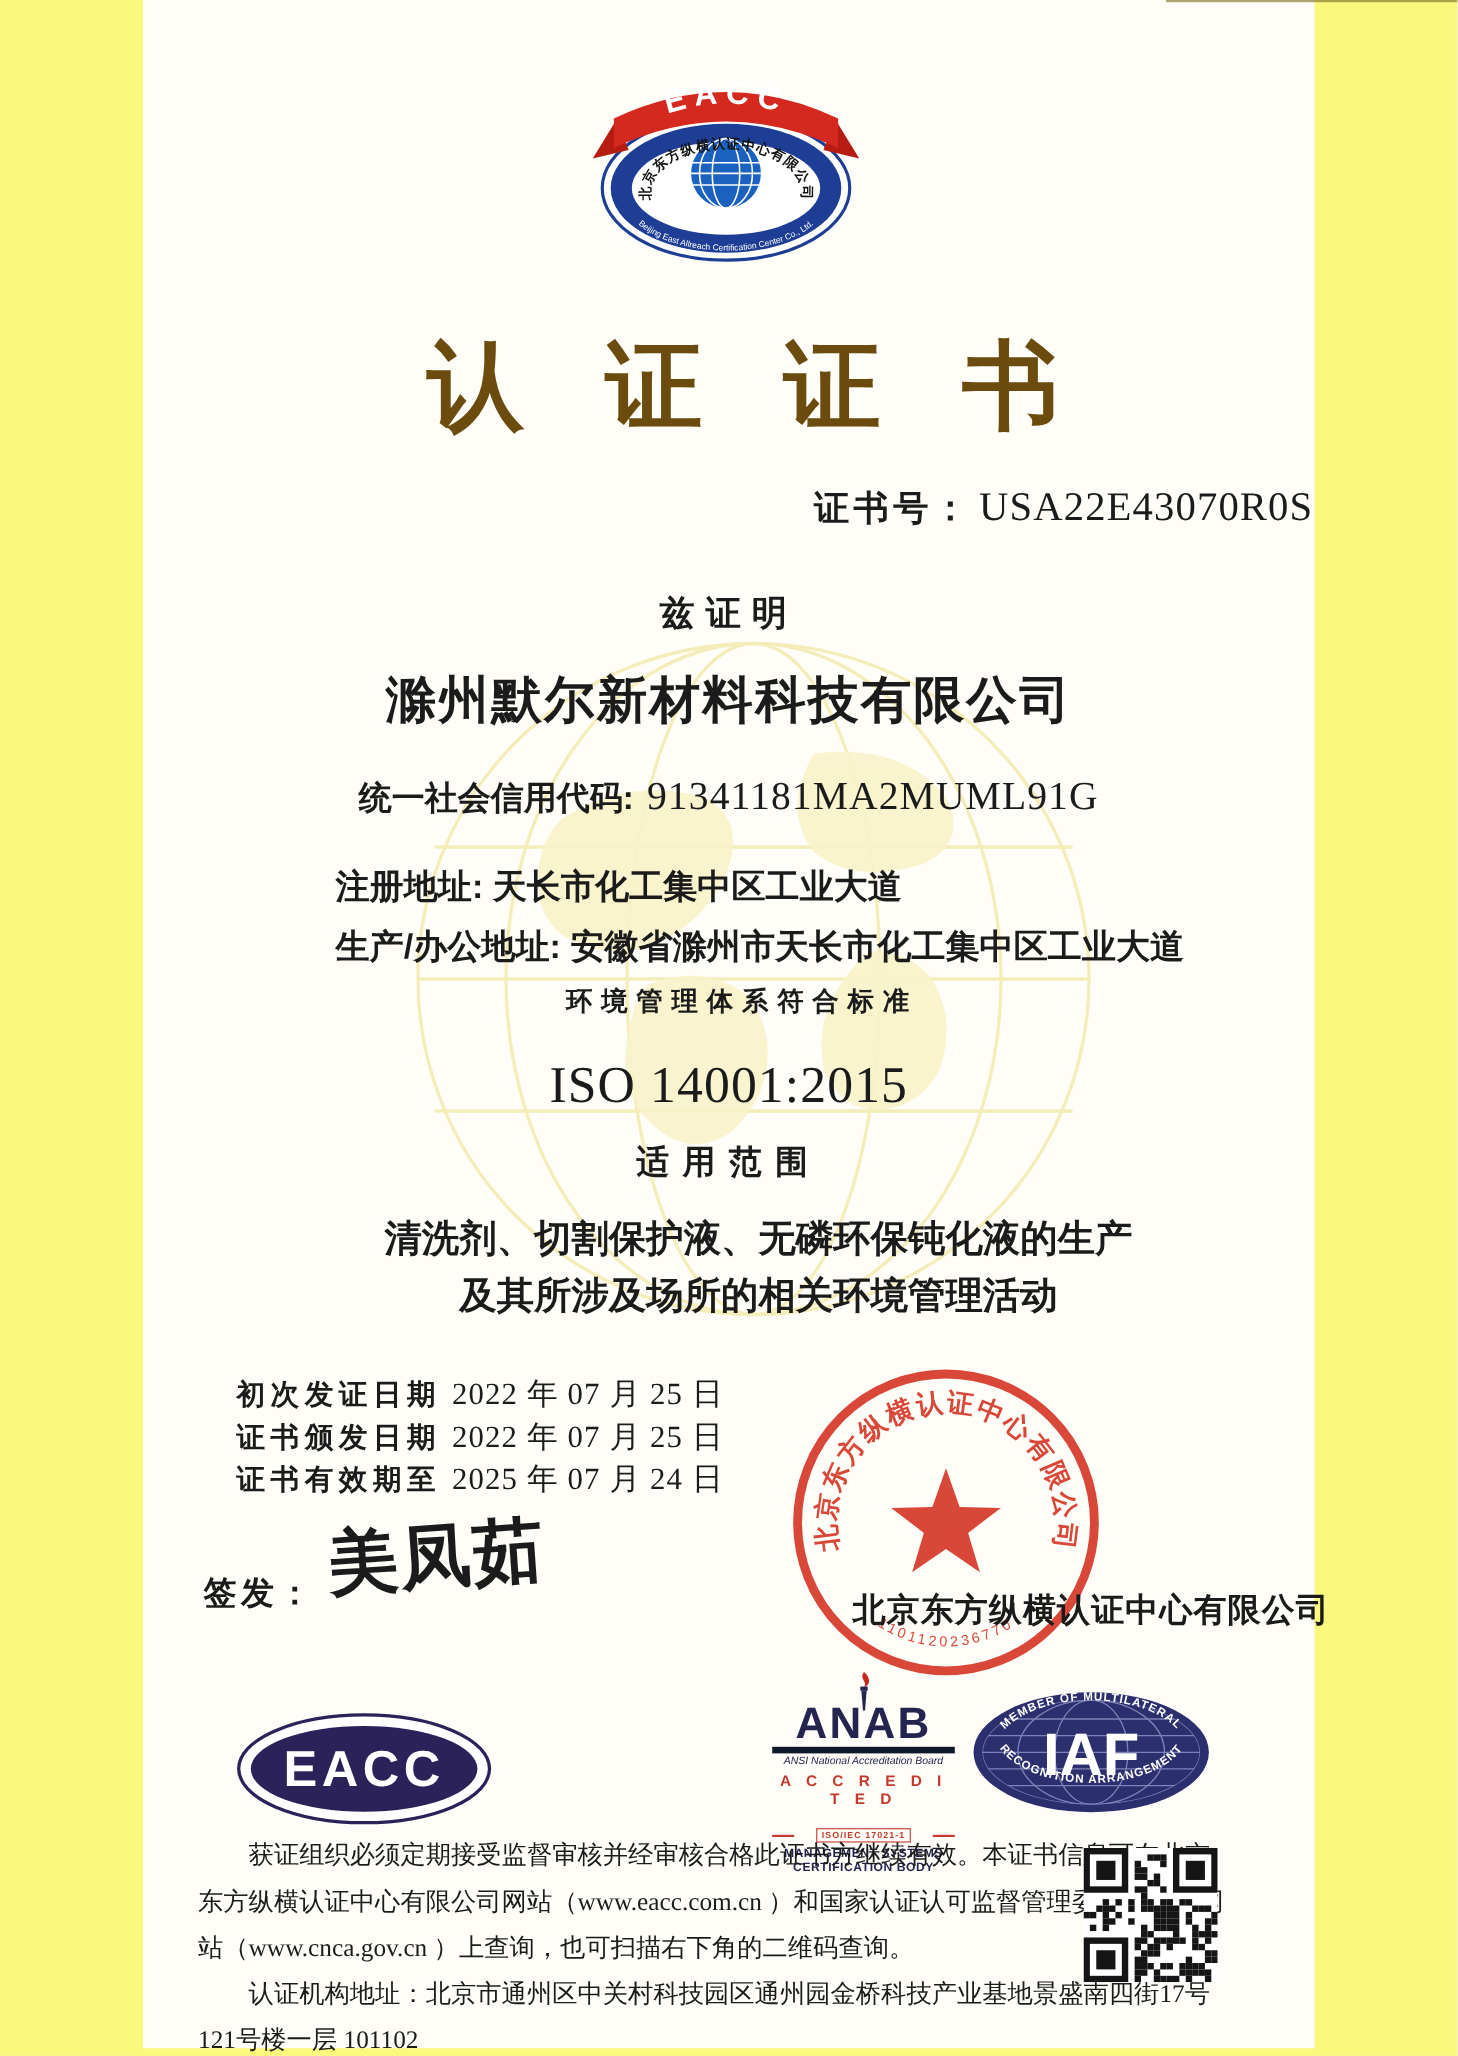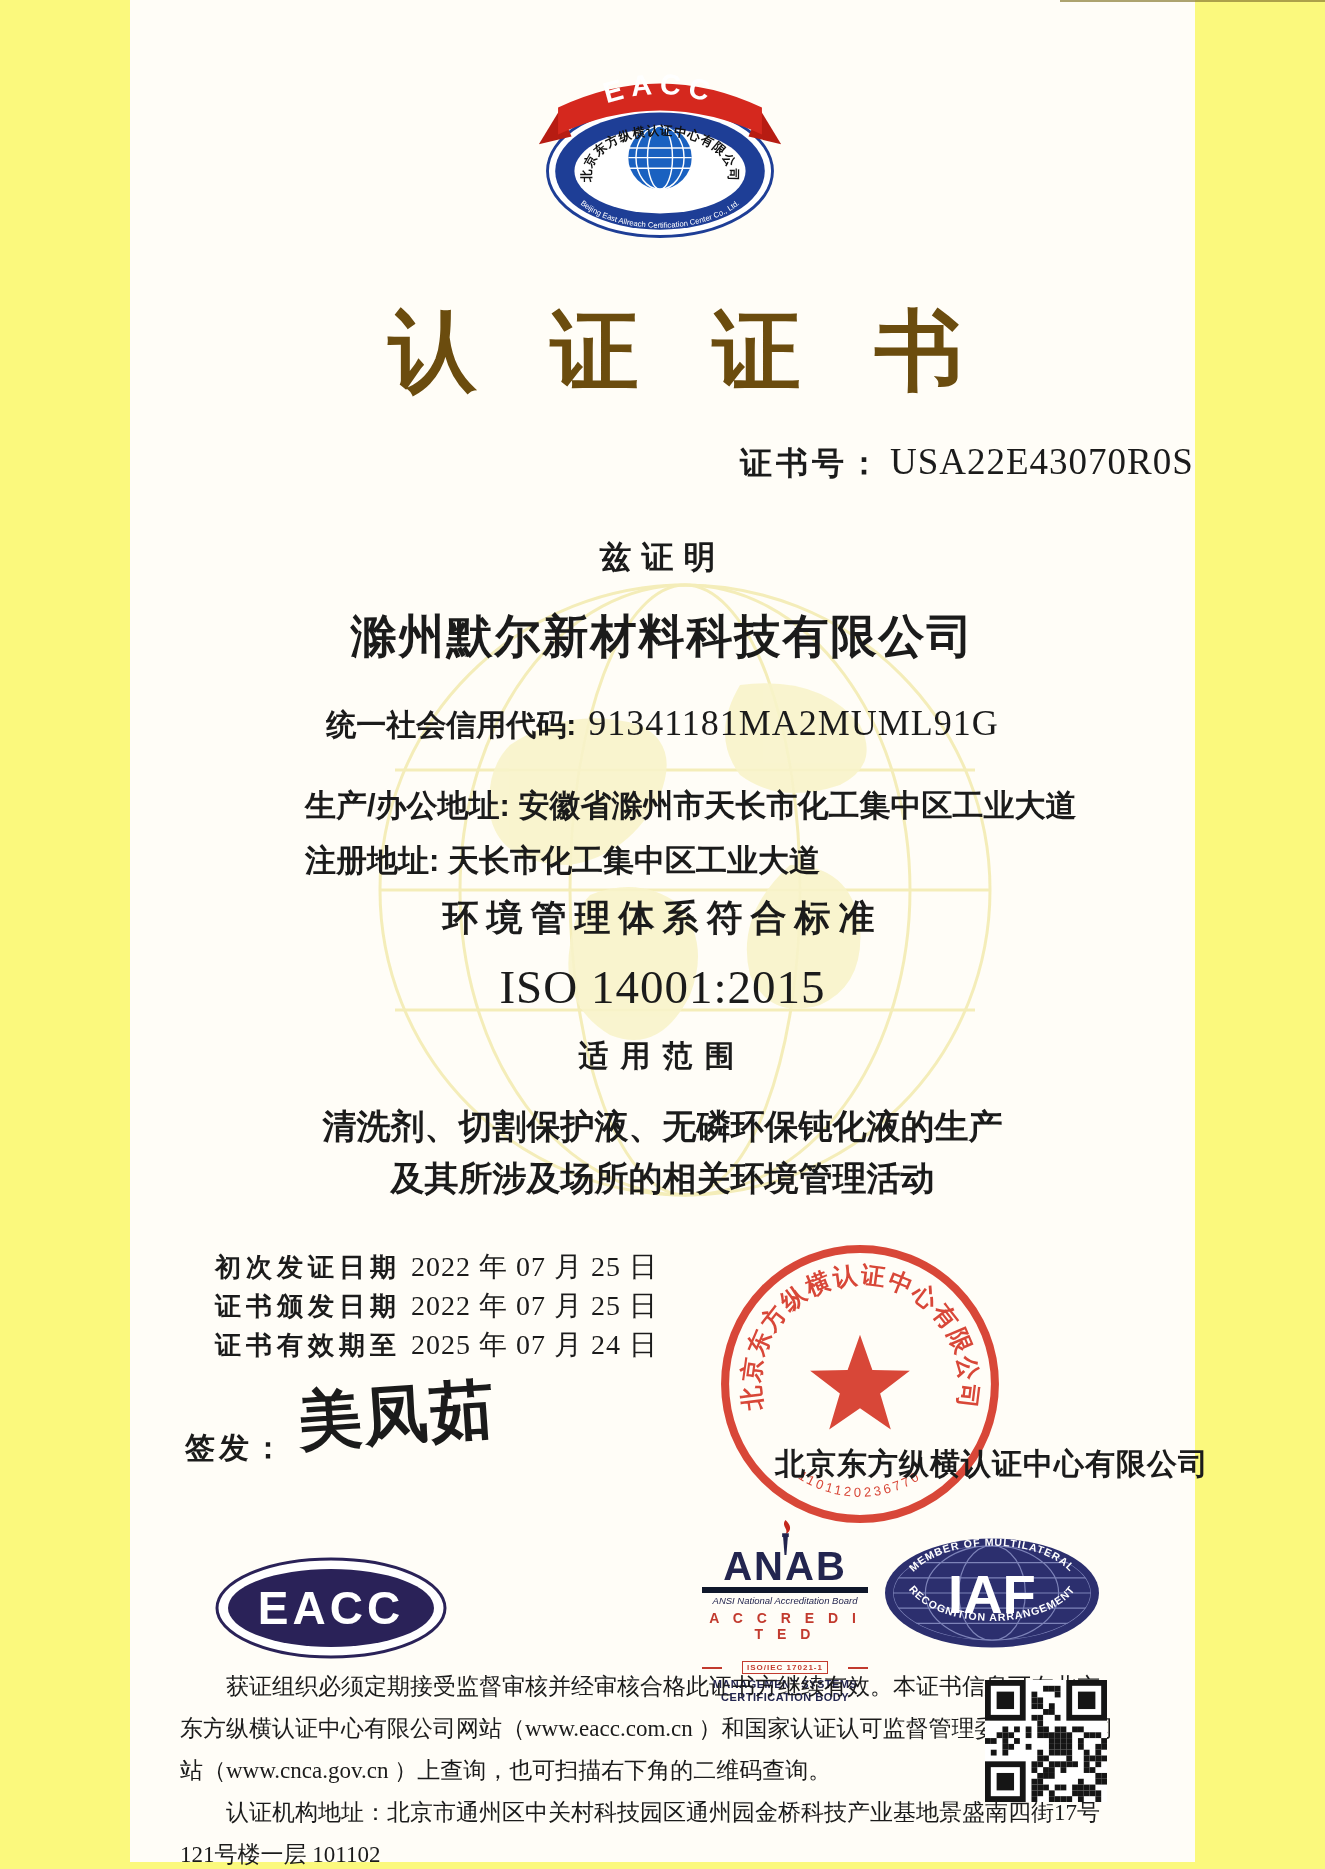--- a/index.html
+++ b/index.html
@@ -27,25 +27,25 @@
 
   .certify{top:536px;font-size:32px;font-weight:bold;letter-spacing:10px;z-index:1;}
   .company{top:606px;font-size:46px;font-weight:900;letter-spacing:2px;
            font-family:"Liberation Sans",sans-serif;z-index:1;}
   .credit{top:702px;display:flex;justify-content:center;align-items:baseline;width:1065px;z-index:1;}
   .credit-label{font-size:30px;font-weight:900;font-family:"Liberation Sans",sans-serif;}
   .credit-value{font-size:36px;margin-left:12px;letter-spacing:1px;}
 
   .addresses{left:175px;top:778px;font-family:"Liberation Sans",sans-serif;
              font-size:31px;font-weight:900;line-height:55px;z-index:1;}
-  .mgmt{top:894px;font-size:36px;font-weight:bold;letter-spacing:8px;z-index:1;}
+  .mgmt{top:894px;font-size:24px;font-weight:bold;letter-spacing:8px;z-index:1;margin-left:12px;}
   .standard{top:960px;font-size:47px;letter-spacing:1px;z-index:1;}
   .scopehead{top:1036px;font-size:30px;font-weight:bold;letter-spacing:12px;z-index:1;}
   .scope{top:1100px;font-size:34px;font-weight:900;line-height:52px;
-         font-family:"Liberation Sans",sans-serif;z-index:1;}
+         font-family:"Liberation Sans",sans-serif;z-index:1;margin-left:27px;}
 
   .dates{left:85px;top:1248px;z-index:1;}
   .date-row{display:flex;align-items:baseline;height:39px;}
   .date-label{width:196px;font-size:26px;font-weight:600;letter-spacing:5px;}
   .date-value{font-size:28px;letter-spacing:1px;}
 
   .sign-label{left:55px;top:1428px;font-size:30px;font-weight:600;letter-spacing:4px;z-index:1;}
   .signature{left:168px;top:1372px;font-size:64px;font-weight:900;
              font-family:"DejaVu Sans",sans-serif;transform:rotate(-4deg);
              letter-spacing:2px;z-index:1;}
@@ -147,26 +147,26 @@
     <div class="abs center certify">兹证明</div>
     <div class="abs center company">滁州默尔新材料科技有限公司</div>
 
     <div class="abs credit">
       <span class="credit-label">统一社会信用代码:</span>
       <span class="credit-value">91341181MA2MUML91G</span>
     </div>
 
     <div class="abs addresses nowrap">
       <div>
+        <span>注册地址:</span>
+        <span>天长市化工集中区工业大道</span>
+      </div>
+      <div>
         <span>生产/办公地址:</span>
         <span>安徽省滁州市天长市化工集中区工业大道</span>
-      </div>
-      <div>
-        <span>注册地址:</span>
-        <span>天长市化工集中区工业大道</span>
       </div>
     </div>
 
     <div class="abs center mgmt">环境管理体系符合标准</div>
     <div class="abs center standard">ISO 14001:2015</div>
     <div class="abs center scopehead">适用范围</div>
     <div class="abs center scope">
       <div>清洗剂、切割保护液、无磷环保钝化液的生产</div>
       <div>及其所涉及场所的相关环境管理活动</div>
     </div>

